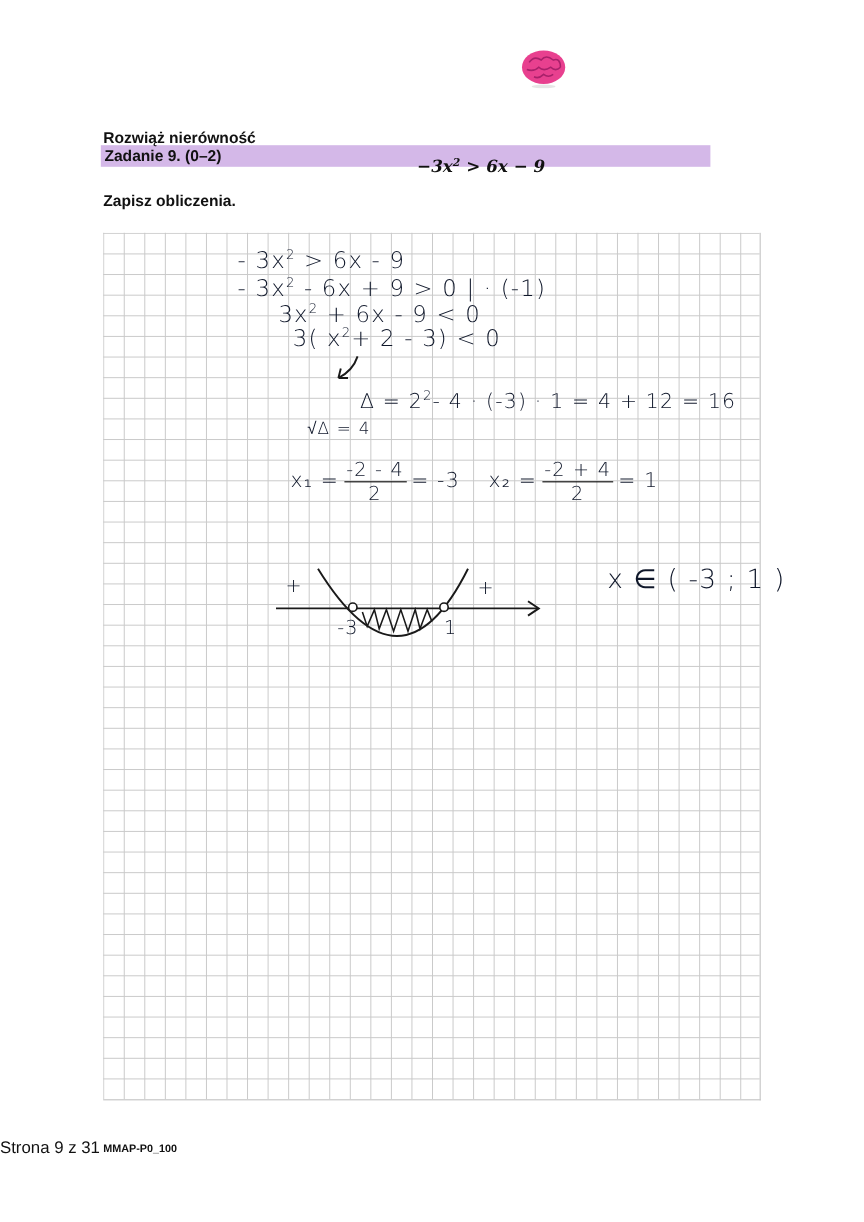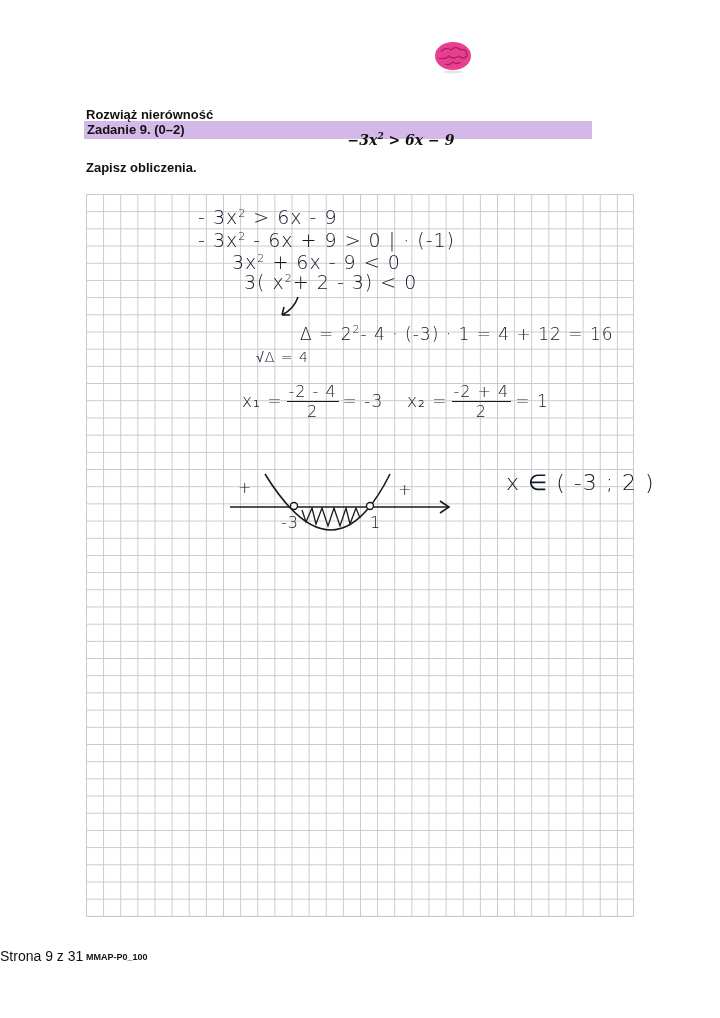--- a/index.html
+++ b/index.html
@@ -82,16 +82,16 @@
   <path d="M440 501 l9 6 l-9 6" stroke="#1a1a1a" stroke-width="1.6" fill="none"></path>
   <path d="M265 474 Q334 586 390 474" stroke="#1a1a1a" stroke-width="1.6" fill="none"></path>
   <circle cx="294" cy="506" r="3.5" stroke="#1a1a1a" stroke-width="1.4" fill="#fff"></circle>
   <circle cx="370" cy="506" r="3.5" stroke="#1a1a1a" stroke-width="1.4" fill="#fff"></circle>
   <path d="M302 510 L306 522 L312 508 L316 524 L322 508 L328 526 L334 508 L340 526 L346 508 L350 524 L356 508 L360 518" stroke="#1a1a1a" stroke-width="1.3" fill="none"></path>
 </svg>
 <div class="hw" style="left:238px;top:478px;font-size:16px;">+</div>
 <div class="hw" style="left:398px;top:480px;font-size:16px;">+</div>
 <div class="hw" style="left:281px;top:513px;font-size:16px;">-3</div>
 <div class="hw" style="left:370px;top:513px;font-size:16px;">1</div>
-<div class="hw" style="left:506px;top:470px;font-size:22px;">x ∈ ( -3 ; 2 )</div>
+<div class="hw" style="left:506px;top:470px;font-size:22px;">x ∈ ( -3 ; 1 )</div>
 
 <div class="page-num">Strona 9 z 31</div>
 <div class="code">MMAP-P0_100</div>
 
 </body></html>

